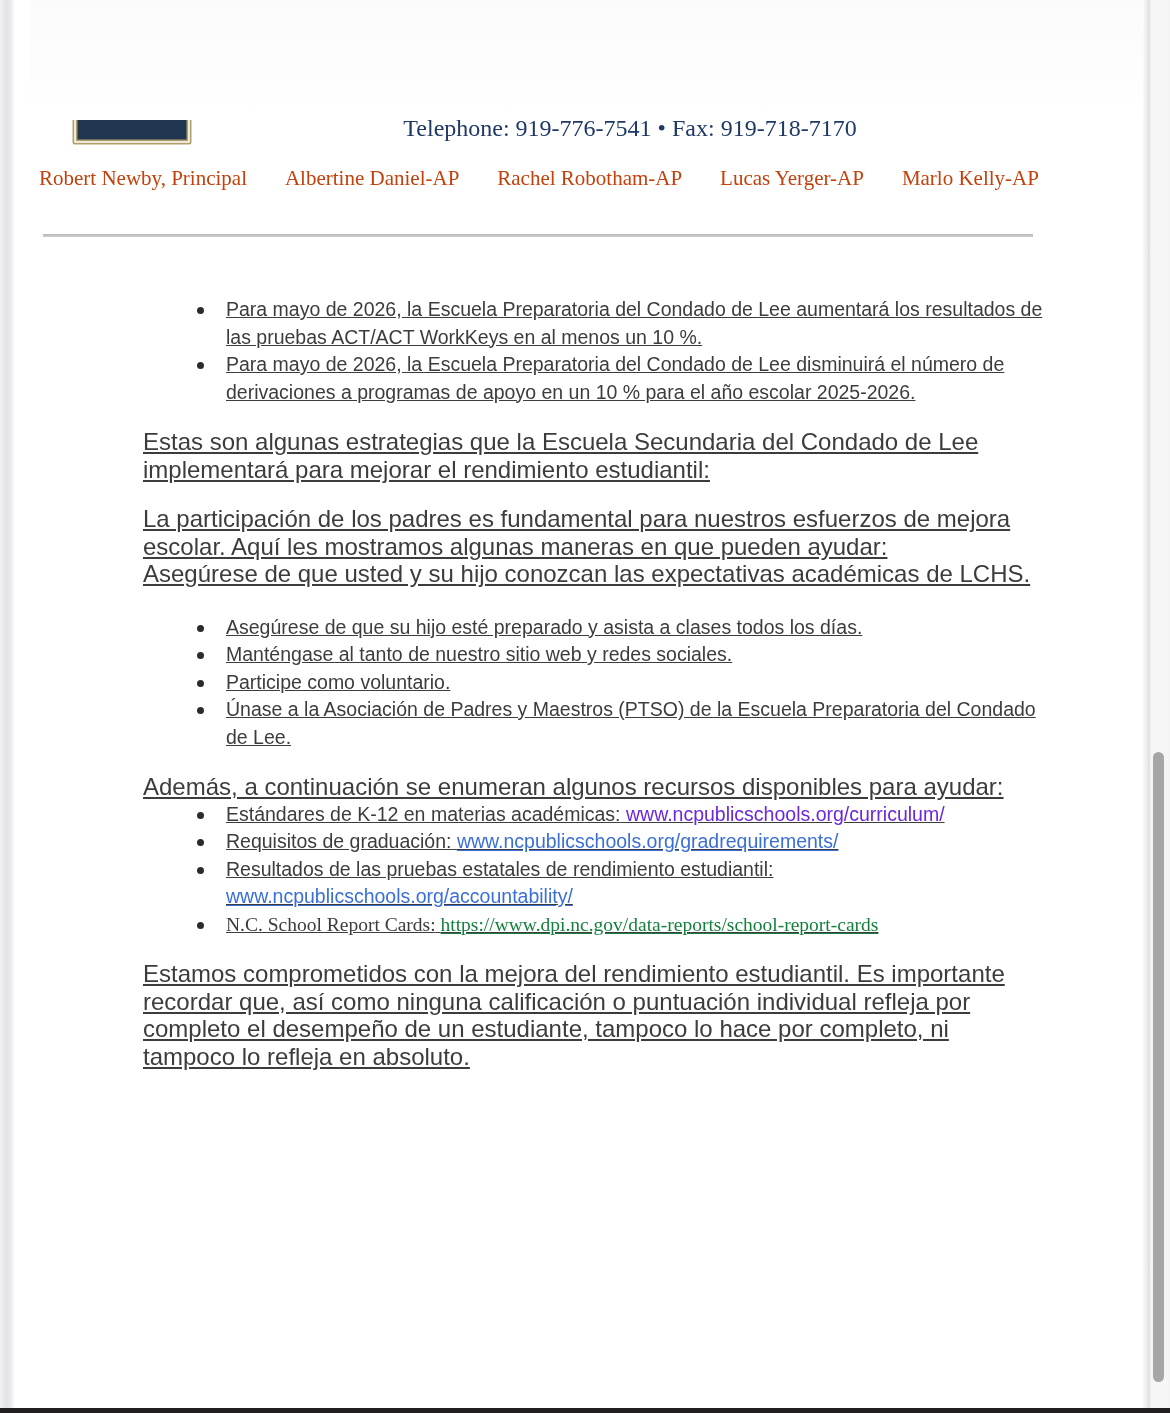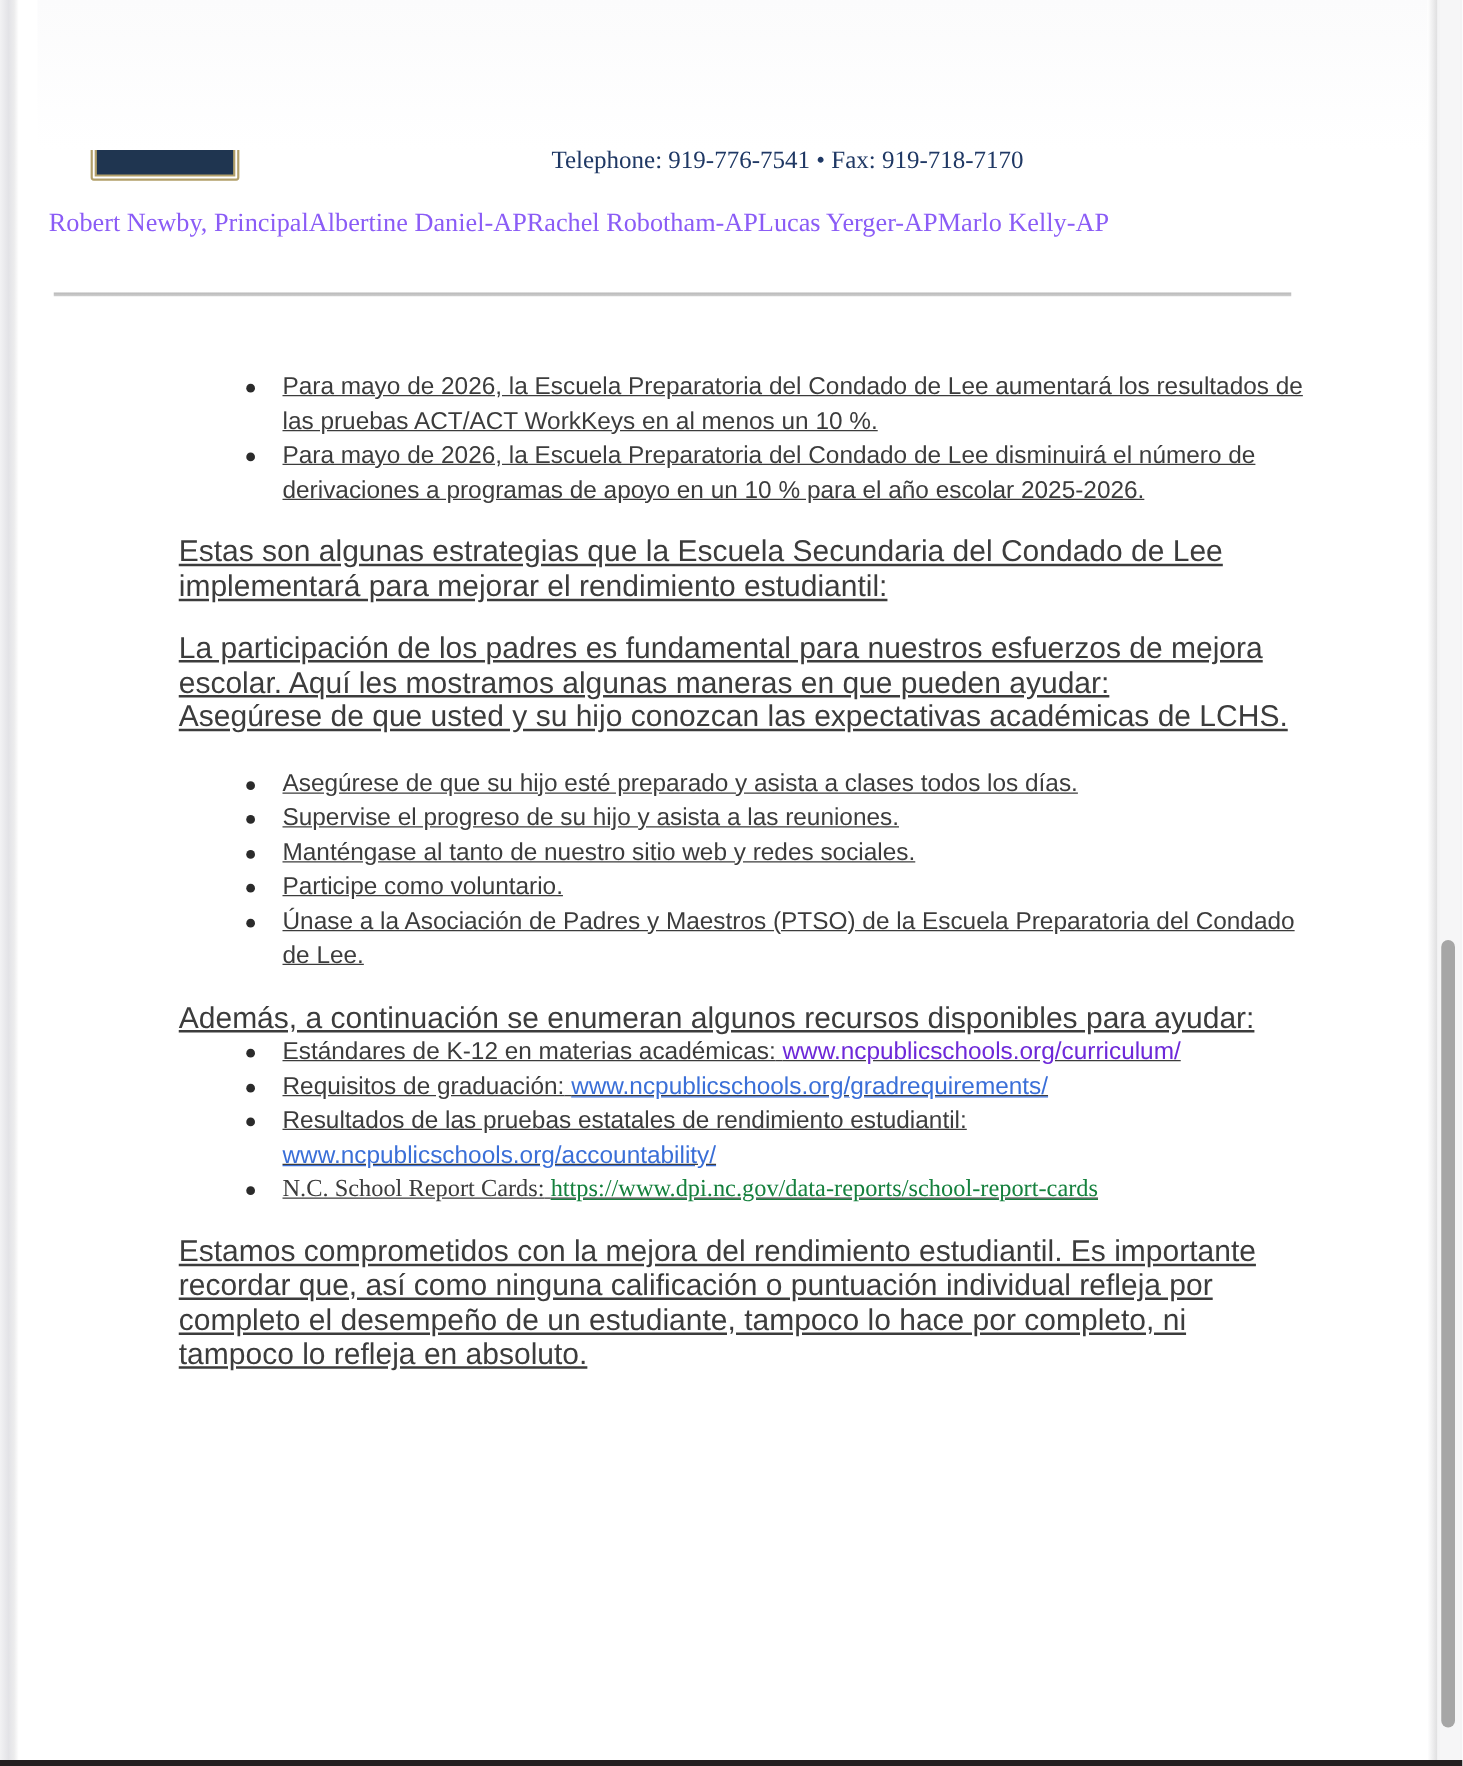--- a/index.html
+++ b/index.html
@@ -113,38 +113,38 @@
     font-size: 33px;
     letter-spacing: 0.4px;
     color: #1f3864;
   }
   .addr {
     position: absolute;
     left: 215px;
     width: 800px;
     text-align: center;
     font-family: "Liberation Serif", serif;
-    font-size: 20px;
+    font-size: 24px;
     color: #1f3864;
     line-height: 24px;
   }
   .addr-1 { top: 68px; }
   .addr-2 { top: 92px; }
   .addr-3 { top: 116px; }
 
   .admins {
     position: absolute;
     left: 24px;
     top: 166px;
     width: 1000px;
     display: flex;
-    justify-content: flex-start;
+    justify-content: space-between;
     font-family: "Liberation Serif", serif;
     font-size: 21px;
-    color: #8b5cf6;
+    color: #c2410c;
     white-space: nowrap;
   }
   .admin-name { display: inline-block; }
 
   .divider {
     position: absolute;
     left: 28px;
     top: 234px;
     width: 990px;
     height: 3px;
@@ -291,21 +291,20 @@
 
       <div class="gap-md"></div>
 
       <p class="para">La participación de los padres es fundamental para nuestros esfuerzos de mejora escolar. Aquí les mostramos algunas maneras en que pueden ayudar:</p>
       <p class="para">Asegúrese de que usted y su hijo conozcan las expectativas académicas de LCHS.</p>
 
       <div class="gap-lg"></div>
 
       <ul class="bullets">
         <li>Asegúrese de que su hijo esté preparado y asista a clases todos los días.</li>
-        <li>Supervise el progreso de su hijo y asista a las reuniones.</li>
         <li>Manténgase al tanto de nuestro sitio web y redes sociales.</li>
         <li>Participe como voluntario.</li>
         <li>Únase a la Asociación de Padres y Maestros (PTSO) de la Escuela Preparatoria del Condado de Lee.</li>
       </ul>
 
       <div class="gap-md"></div>
 
       <p class="para">Además, a continuación se enumeran algunos recursos disponibles para ayudar:</p>
 
       <ul class="bullets">

